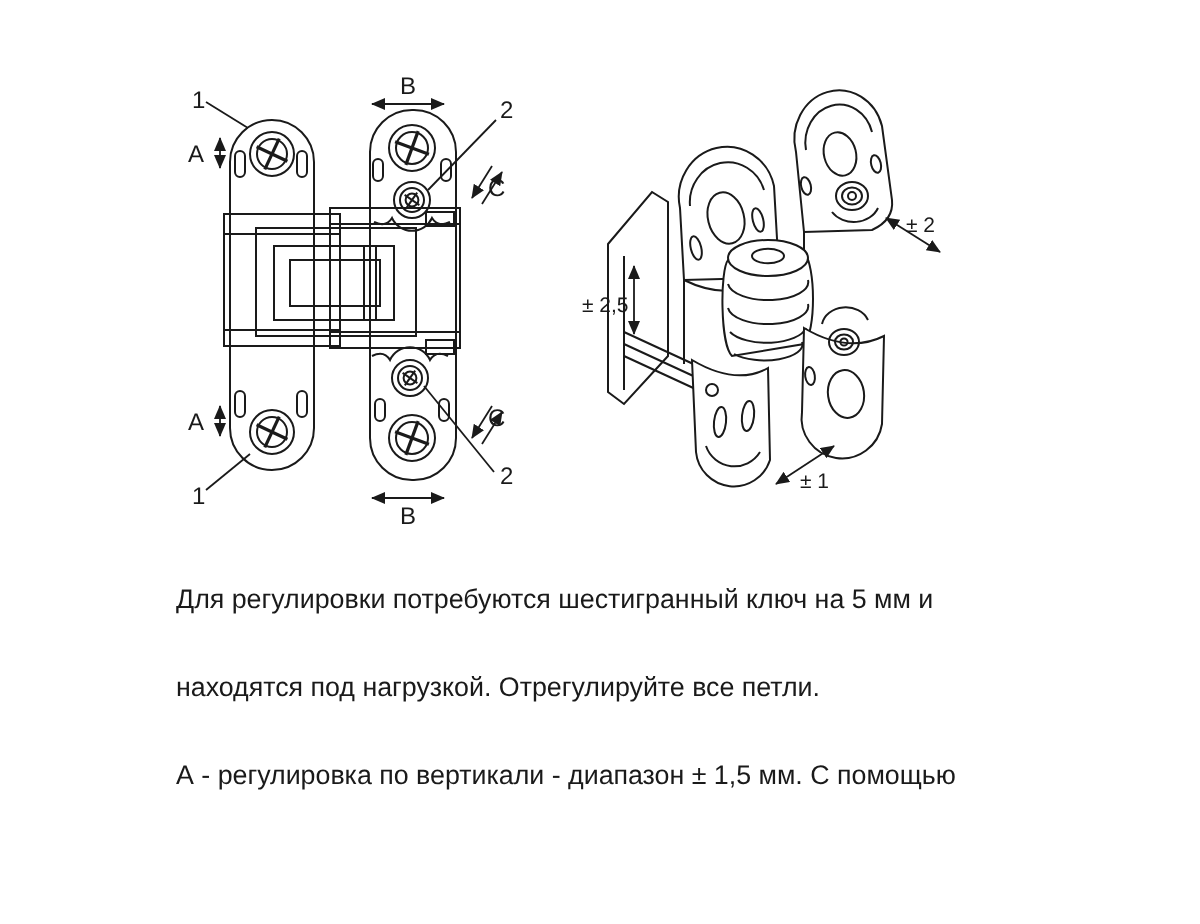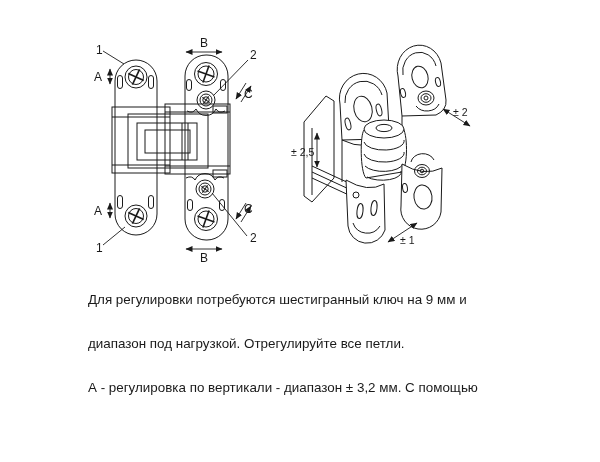--- a/index.html
+++ b/index.html
@@ -214,23 +214,23 @@
       <line x1="153" y1="79" x2="180" y2="96" marker-start="url(#ah2)" marker-end="url(#ah2)"></line>
       <line x1="98" y1="212" x2="127" y2="193" marker-start="url(#ah2)" marker-end="url(#ah2)"></line>
     </g>
 
     <text class="lbl2" x="1" y="126">± 2,5</text>
     <text class="lbl2" x="163" y="86">± 2</text>
     <text class="lbl2" x="110" y="214">± 1</text>
   </svg>
 
   <div id="instructions">
-    <div>Для регулировки потребуются шестигранный ключ на 9 мм и</div>
-    <div>диапазон под нагрузкой. Отрегулируйте все петли.</div>
-    <div>А - регулировка по вертикали - диапазон ± 3,2 мм. С помощью</div>
+    <div>Для регулировки потребуются шестигранный ключ на 5 мм и</div>
+    <div>находятся под нагрузкой. Отрегулируйте все петли.</div>
+    <div>А - регулировка по вертикали - диапазон ± 1,5 мм. С помощью</div>
     
     
     
     
     
     
     
     
     
   </div>

